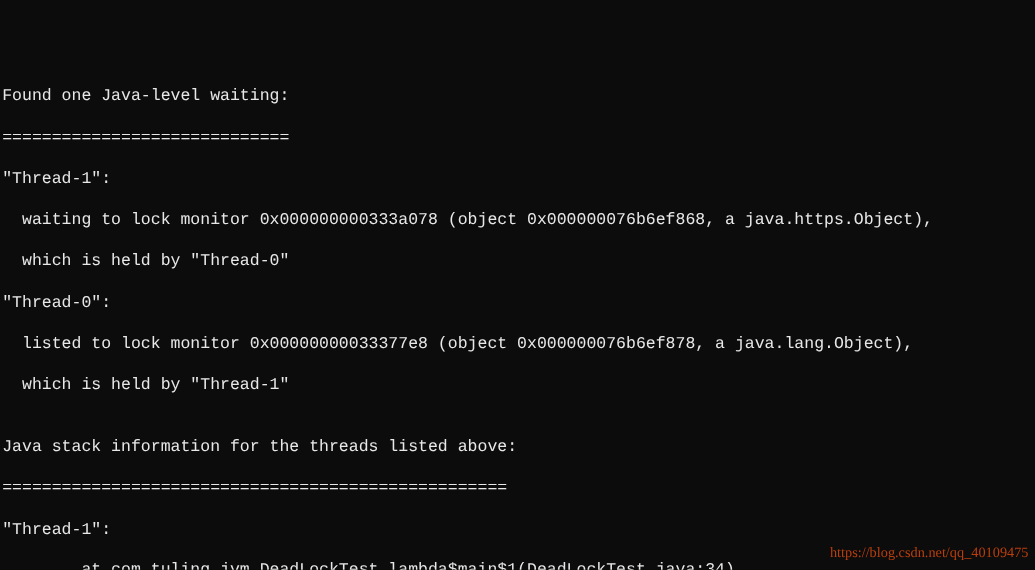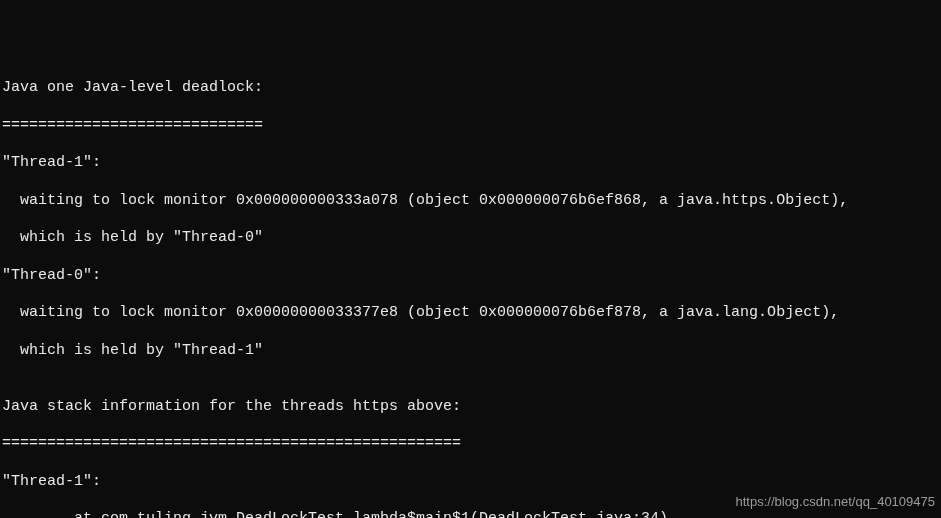--- a/index.html
+++ b/index.html
@@ -20,41 +20,41 @@
       position: relative;
       overflow: hidden;
     }
     .line {
       display: block;
     }
     .watermark {
       position: absolute;
       right: 6px;
       bottom: 8px;
-      color: #a3a3a3;
-      font-family: Liberation Sans, sans-serif;
+      color: #c2410c;
+      font-family: Liberation Serif, serif;
       font-size: 13px;
       opacity: 0.95;
     }
   </style>
 </head>
 <body>
 
 
 
-<span class="line">Java one Java-level deadlock:</span>
+<span class="line">Found one Java-level waiting:</span>
 <span class="line">=============================</span>
 <span class="line">"Thread-1":</span>
 <span class="line">  waiting to lock monitor 0x000000000333a078 (object 0x000000076b6ef868, a java.https.Object),</span>
 <span class="line">  which is held by "Thread-0"</span>
 <span class="line">"Thread-0":</span>
-<span class="line">  waiting to lock monitor 0x00000000033377e8 (object 0x000000076b6ef878, a java.lang.Object),</span>
+<span class="line">  listed to lock monitor 0x00000000033377e8 (object 0x000000076b6ef878, a java.lang.Object),</span>
 <span class="line">  which is held by "Thread-1"</span>
 <span class="line"></span>
-<span class="line">Java stack information for the threads https above:</span>
+<span class="line">Java stack information for the threads listed above:</span>
 <span class="line">===================================================</span>
 <span class="line">"Thread-1":</span>
 <span class="line">        at com.tuling.jvm.DeadLockTest.lambda$main$1(DeadLockTest.java:34)</span>
 
 
 
 
 
 
 

